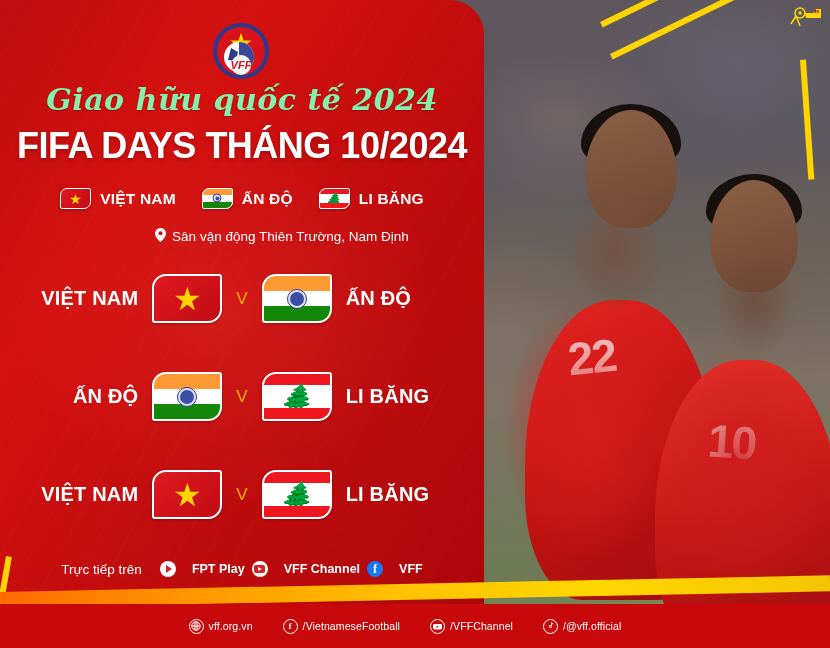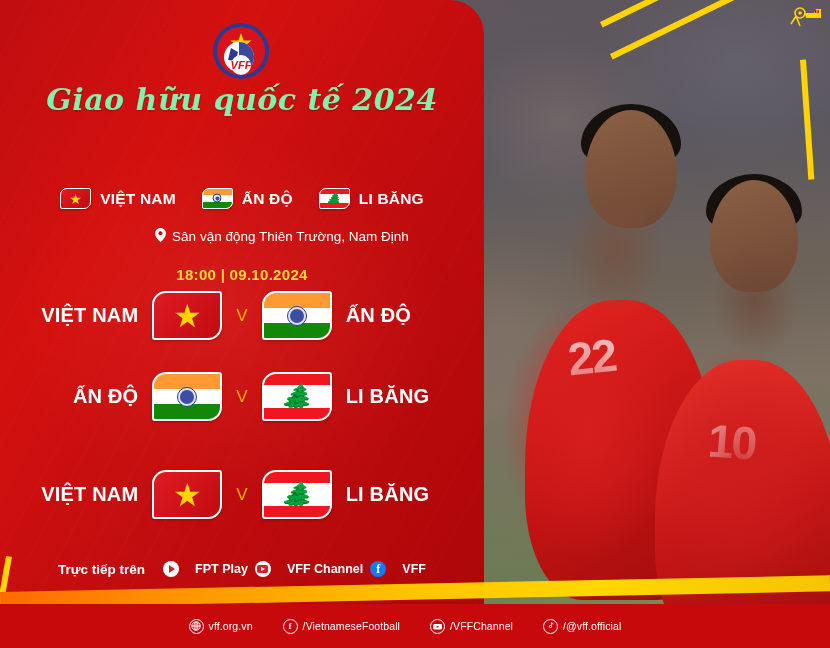--- a/index.html
+++ b/index.html
@@ -165,21 +165,21 @@
   .mteam.left{width:120px;text-align:right;}
   .mteam.right{width:120px;text-align:left;}
   .vs{color:#f0b100;font-size:17px;font-weight:400;}
 
   
   .broadcast{
     position:absolute;left:0;top:561px;width:484px;
     display:flex;align-items:center;justify-content:center;gap:7px;
     color:#fff;font-size:13.5px;
   }
-  .broadcast .lbl{font-weight:700;margin-right:11px;}
+  .broadcast .lbl{font-weight:400;margin-right:11px;}
   .broadcast .b{display:flex;align-items:center;gap:16px;font-weight:700;font-size:12.5px;}
   .icon-circ{width:16px;height:16px;border-radius:50%;display:flex;align-items:center;justify-content:center;flex:none;}
   .ic-fpt{background:#fff;}
   .ic-fpt .tri{width:0;height:0;border-left:6px solid #d81f26;border-top:4px solid transparent;border-bottom:4px solid transparent;margin-left:2px;}
   .ic-yt{background:#fff;}
   .ic-yt .box{width:11px;height:8px;background:#d81f26;border-radius:2px;display:flex;align-items:center;justify-content:center;}
   .ic-yt .box:after{content:"";width:0;height:0;border-left:4px solid #fff;border-top:2.6px solid transparent;border-bottom:2.6px solid transparent;margin-left:1px;}
   .ic-fb{background:#1877f2;color:#fff;font-size:12px;font-weight:700;font-family:"Liberation Serif",serif;}
 
   
@@ -244,20 +244,21 @@
       <circle cx="27" cy="35" r="15" fill="#ffffff"></circle>
       <path d="M27 20 a15 15 0 0 1 15 15 a15 15 0 0 1 -15 15 z" fill="#2b3a8f" opacity="0.92"></path>
       <path d="M19 26 l7 4 -2 9 -8 -1 z" fill="#2b3a8f"></path>
       <path d="M30 41 l6 3 -3 6 -7 -4 z" fill="#ffffff" opacity="0.9"></path>
       <circle cx="29" cy="43" r="10" fill="#ffffff"></circle>
       <text x="29" y="47" font-family="Liberation Sans, sans-serif" font-size="11" font-weight="700" fill="#d8121a" text-anchor="middle" font-style="italic">VFF</text>
     </svg>
   </div>
 
   <div class="script">Giao hữu quốc tế 2024</div>
+  <div class="bigtitle">FIFA DAYS THÁNG 10/2024</div>
 
   <div class="teams">
     <div class="team">
       <div class="flag sm f-vn">
           <span class="star">★</span>
         </div>
       <div class="tname">VIỆT NAM</div>
     </div>
     <div class="team">
       <div class="flag sm f-in">
@@ -285,25 +286,20 @@
     <span class="pin">
       <svg width="11" height="14" viewBox="0 0 11 14">
           <path d="M5.5 0C2.46 0 0 2.46 0 5.5 0 9.6 5.5 14 5.5 14S11 9.6 11 5.5C11 2.46 8.54 0 5.5 0z" fill="#fff"></path>
           <circle cx="5.5" cy="5.3" r="2" fill="#c20c0e"></circle>
         </svg>
     </span>
     <span>Sân vận động Thiên Trường, Nam Định</span>
   </div>
 
   <div class="match m1">
-    <div class="mtime">
-      <span>18:00</span>
-      <span>|</span>
-      <span>09.10.2024</span>
-    </div>
     <div class="mrow">
       <div class="mteam left">VIỆT NAM</div>
       <div class="flag lg f-vn">
           <span class="star">★</span>
         </div>
       <div class="vs">V</div>
       <div class="flag lg f-in">
         <i class="o"></i>
           <i class="w">
             <span class="chakra"></span>

